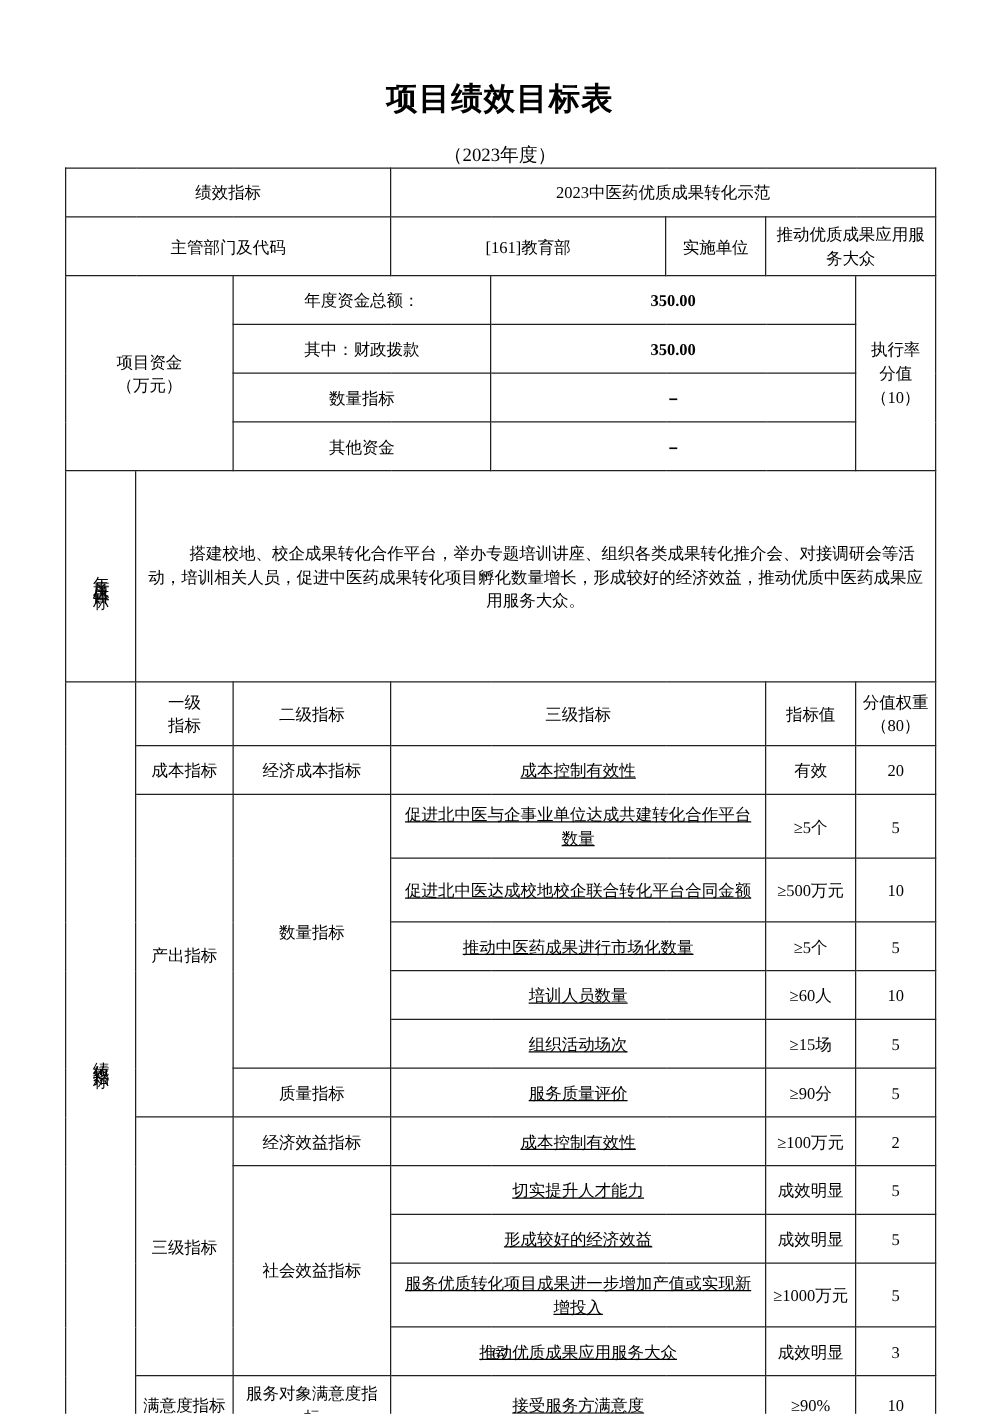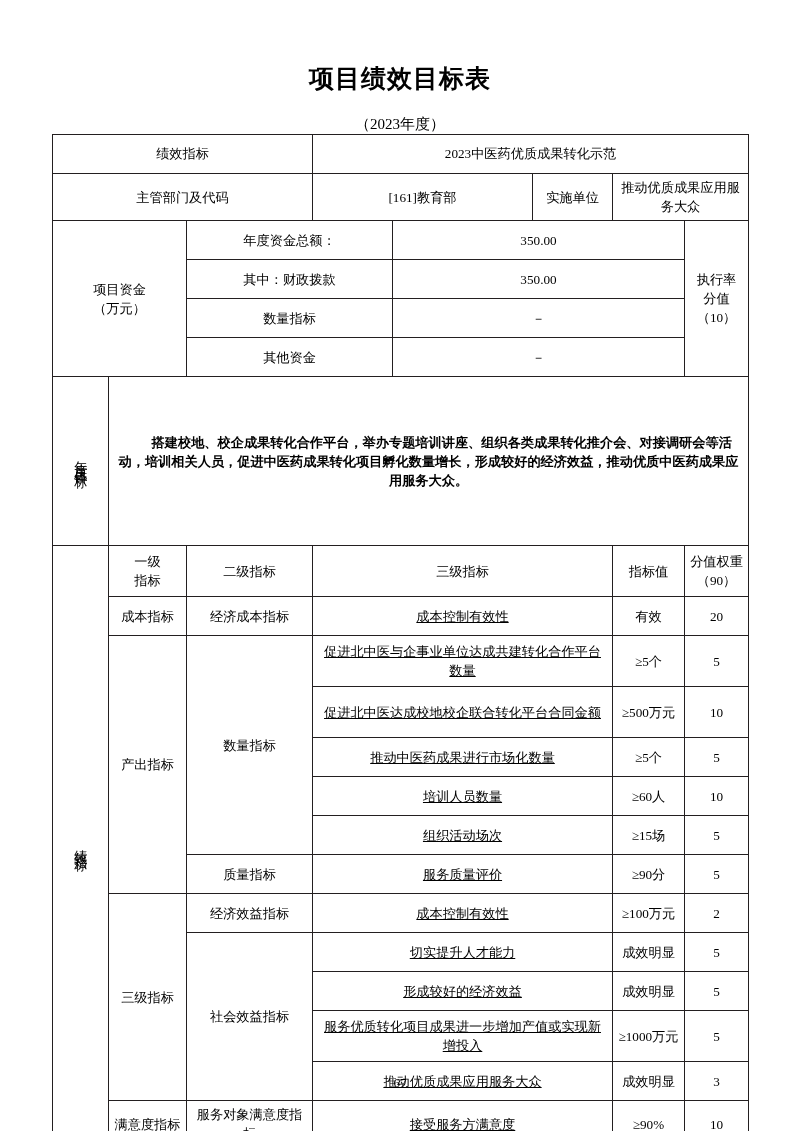--- a/index.html
+++ b/index.html
@@ -49,38 +49,38 @@
     vertical-align: middle;
     word-break: break-all;
   }
   td.left {
     text-align: left;
     text-decoration: underline;
   }
   td.right {
     text-align: right;
     padding-right: 8px;
+    font-weight: bold;
   }
   td.tall {
     height: 30px;
   }
   .vert {
     writing-mode: vertical-rl;
     text-orientation: upright;
     letter-spacing: 3px;
     display: inline-block;
     line-height: 1.2;
   }
   .goal-text {
     text-align: left;
     text-indent: 2em;
     line-height: 1.75;
     font-size: 13.5px;
     padding: 10px 10px;
-    font-weight: bold;
   }
   .cell-narrow {
     font-size: 13px;
   }
   .pagenum {
     position: absolute;
     bottom: 40px;
     left: 0;
     width: 800px;
     text-align: center;
@@ -160,21 +160,21 @@
         </td>
         <td style="height:42px">
           <div>一级</div>
           <div>指标</div>
         </td>
         <td>二级指标</td>
         <td colspan="3">三级指标</td>
         <td>指标值</td>
         <td>
           <div>分值权重</div>
-          <div>（90）</div>
+          <div>（80）</div>
         </td>
       </tr>
 
       <tr>
         <td class="tall">成本指标</td>
         <td class="tall">经济成本指标</td>
         <td class="tall left" colspan="3">成本控制有效性</td>
         <td class="tall">有效</td>
         <td class="tall">20</td>
       </tr>

